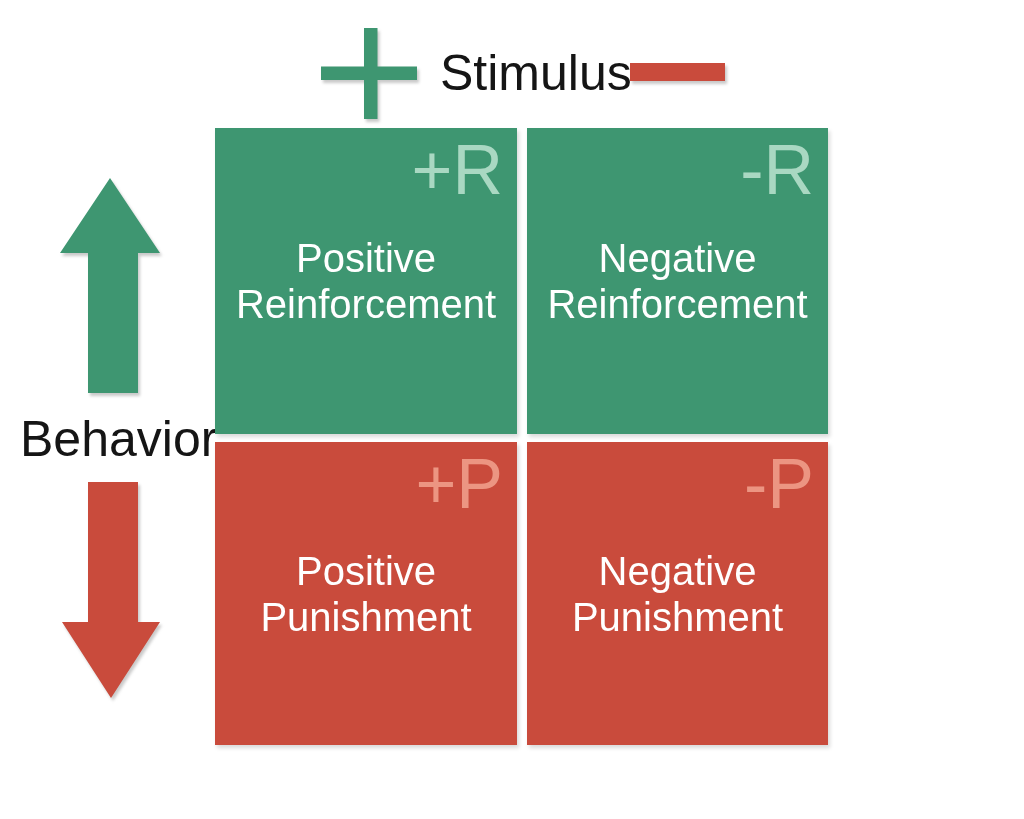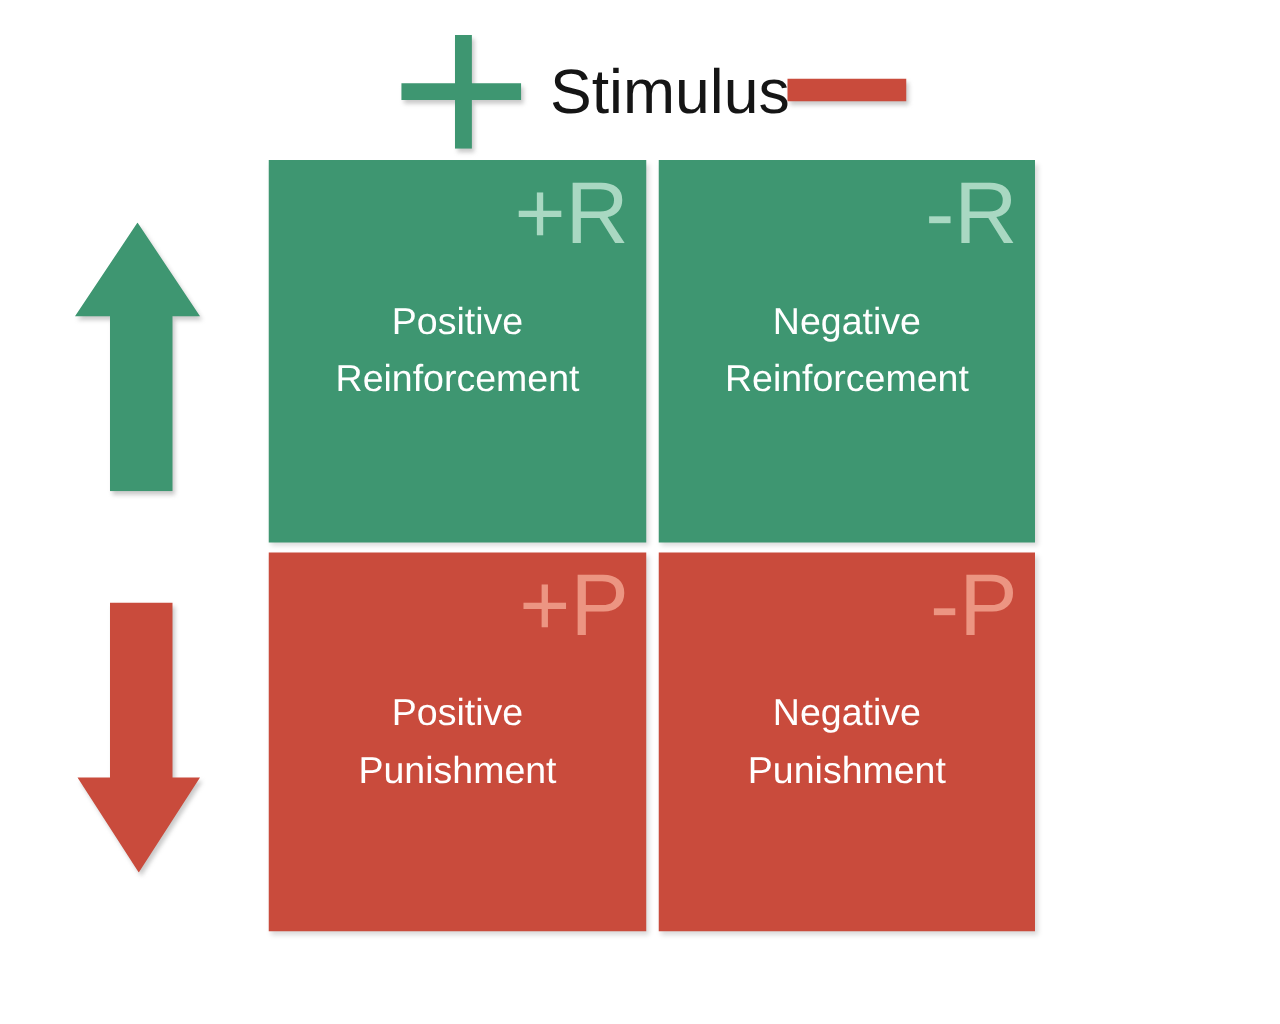--- a/index.html
+++ b/index.html
@@ -27,21 +27,21 @@
     column-gap:10px;row-gap:8px;
   }
   .quadrant{
     position:relative;
     display:flex;align-items:center;justify-content:center;
     text-align:center;
     box-shadow:2px 3px 4px rgba(0,0,0,0.15);
   }
   .quadrant.green{background:var(--green,#3E9671);}
   .quadrant.red{background:var(--red,#C94B3C);}
-  .q-title{color:var(--quadrant-text,#ffffff);font-size:30px;line-height:46px;}
+  .q-title{color:var(--quadrant-text,#ffffff);font-size:40px;line-height:46px;}
   .q-code{
     position:absolute;top:6px;right:14px;
     font-size:70px;line-height:1.05;white-space:nowrap;
   }
   .quadrant.green .q-code{color:var(--green-tint,#A9D8C2);}
   .quadrant.red .q-code{color:var(--red-tint,#EC9582);}
   .plus-fill{fill:var(--green,#3E9671);}
   .up-fill{fill:var(--green,#3E9671);}
   .down-fill{fill:var(--red,#C94B3C);}
 </style>
@@ -52,20 +52,21 @@
 
   <svg class="shape" style="left:321px;top:28px" width="96" height="91" viewBox="0 0 96 91">
     <path class="plus-fill" d="M43,0 H56.5 V38.5 H96 V52 H56.5 V91 H43 V52 H0 V38.5 H43 Z"></path>
   </svg>
   <div class="heading stimulus-label">Stimulus</div>
   <div class="shape minus-bar"></div>
 
   <svg class="shape" style="left:60px;top:178px" width="100" height="215" viewBox="0 0 100 215">
     <polygon class="up-fill" points="50,0 100,75 78,75 78,215 28,215 28,75 0,75"></polygon>
   </svg>
+  <div class="heading behavior-label">Behavior</div>
   <svg class="shape" style="left:61px;top:482px" width="100" height="216" viewBox="0 0 100 216">
     <polygon class="down-fill" points="27,0 77,0 77,140 99,140 50,216 1,140 27,140"></polygon>
   </svg>
 
   <div class="grid">
 
     <div class="quadrant green">
       <span class="q-code">+R</span>
       <div class="q-title">
         <div>Positive</div>

